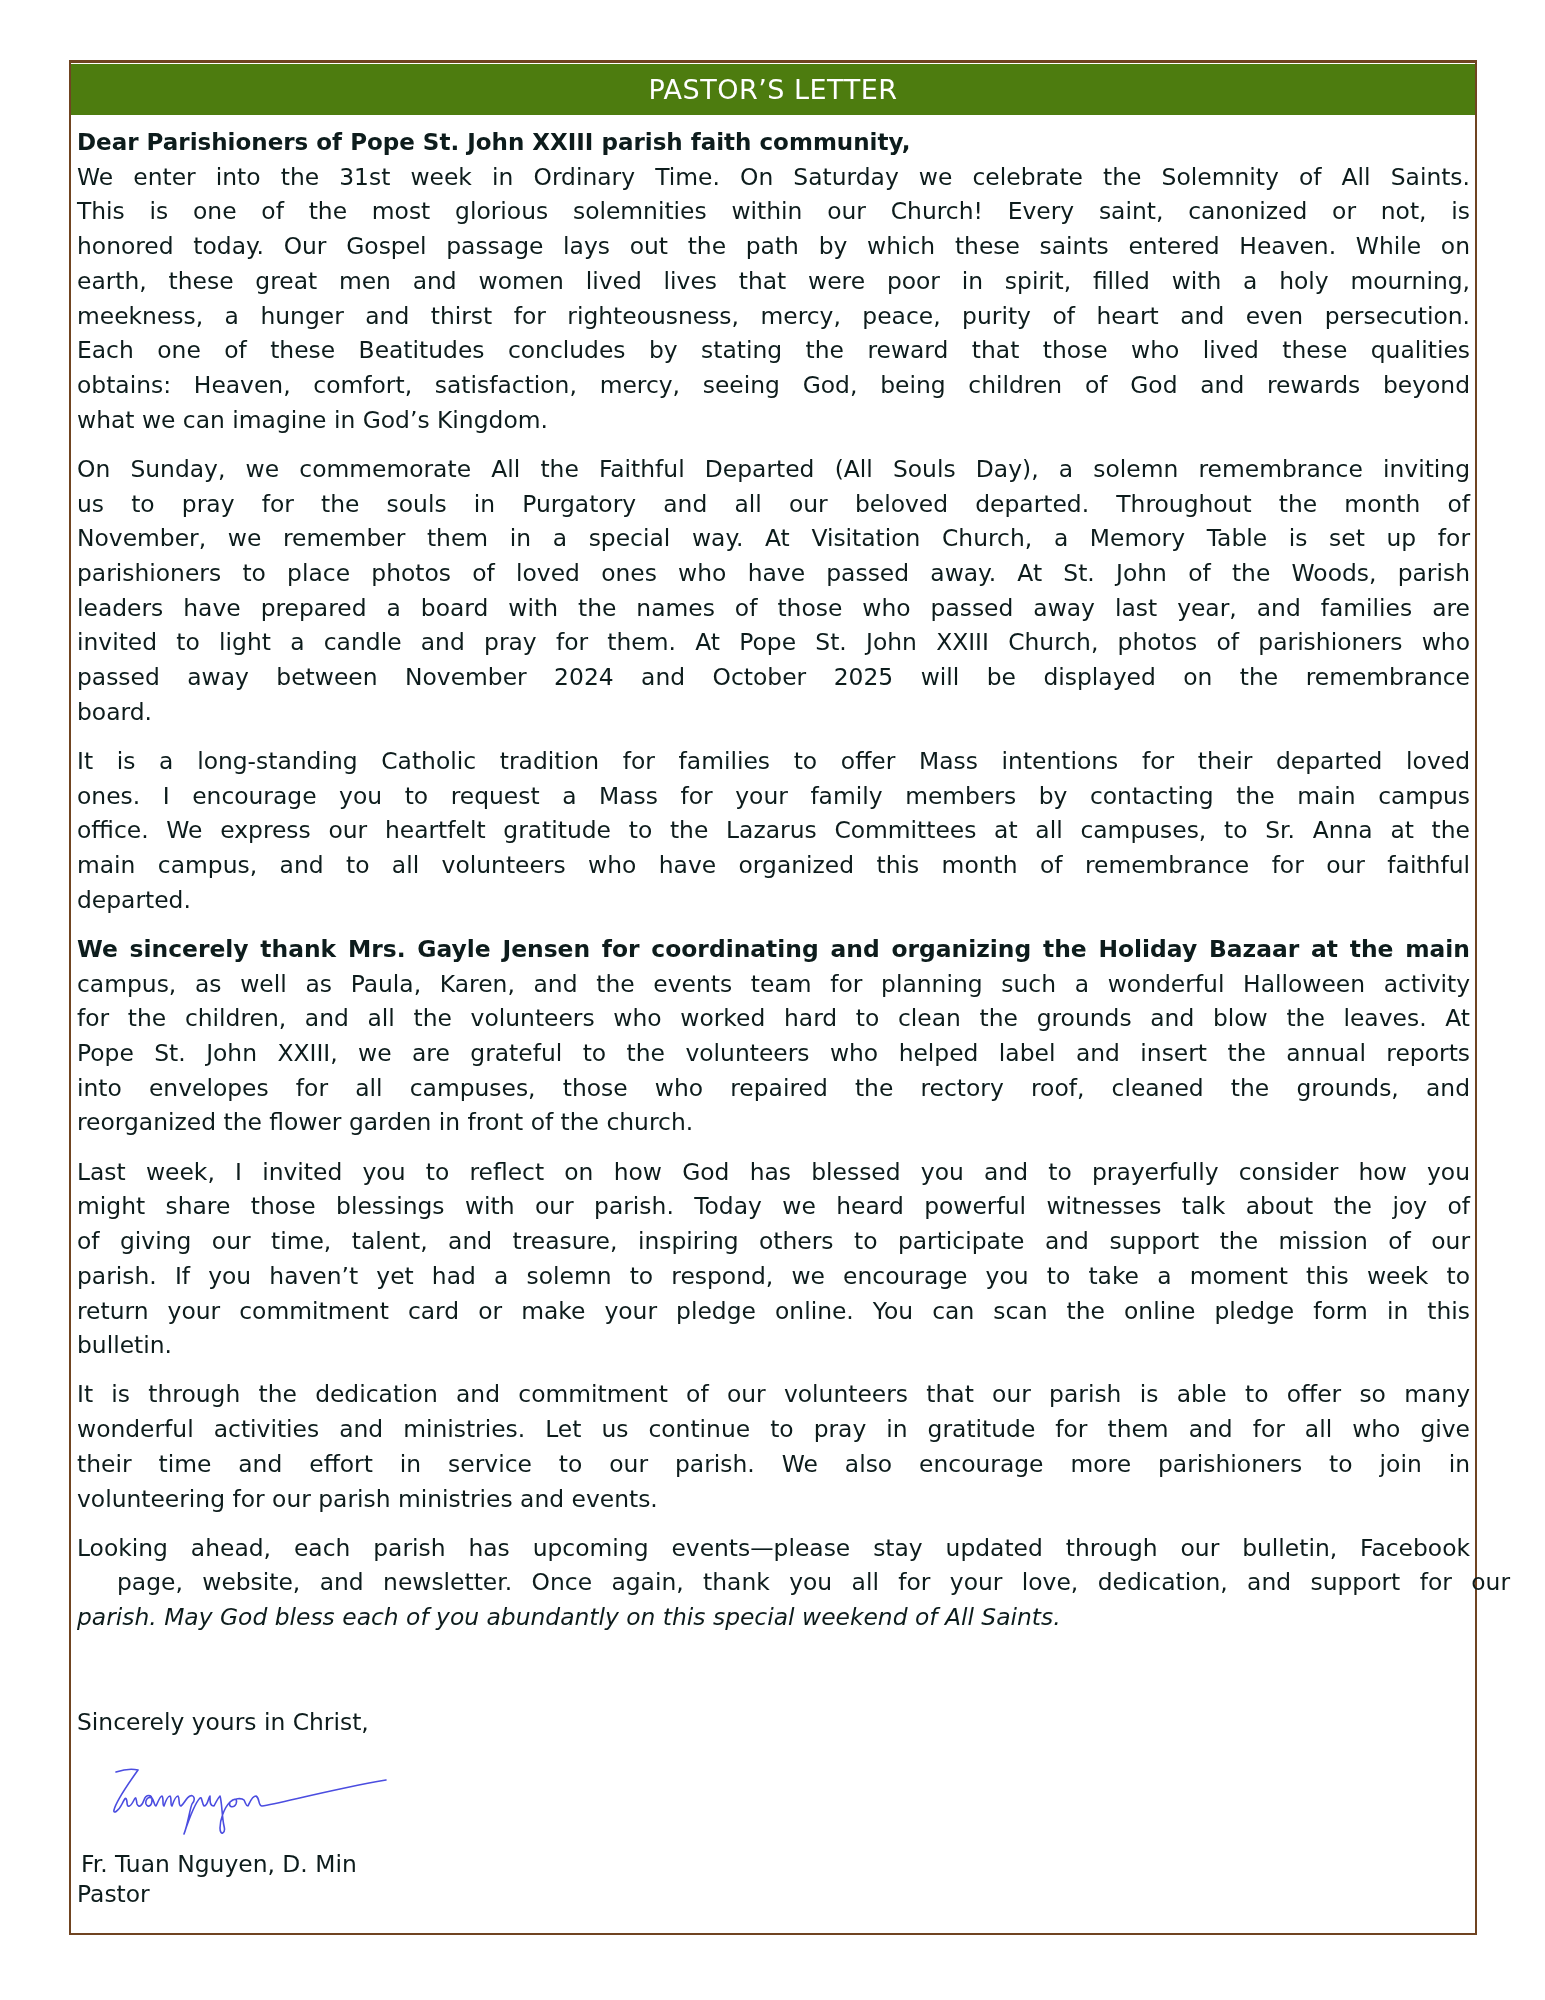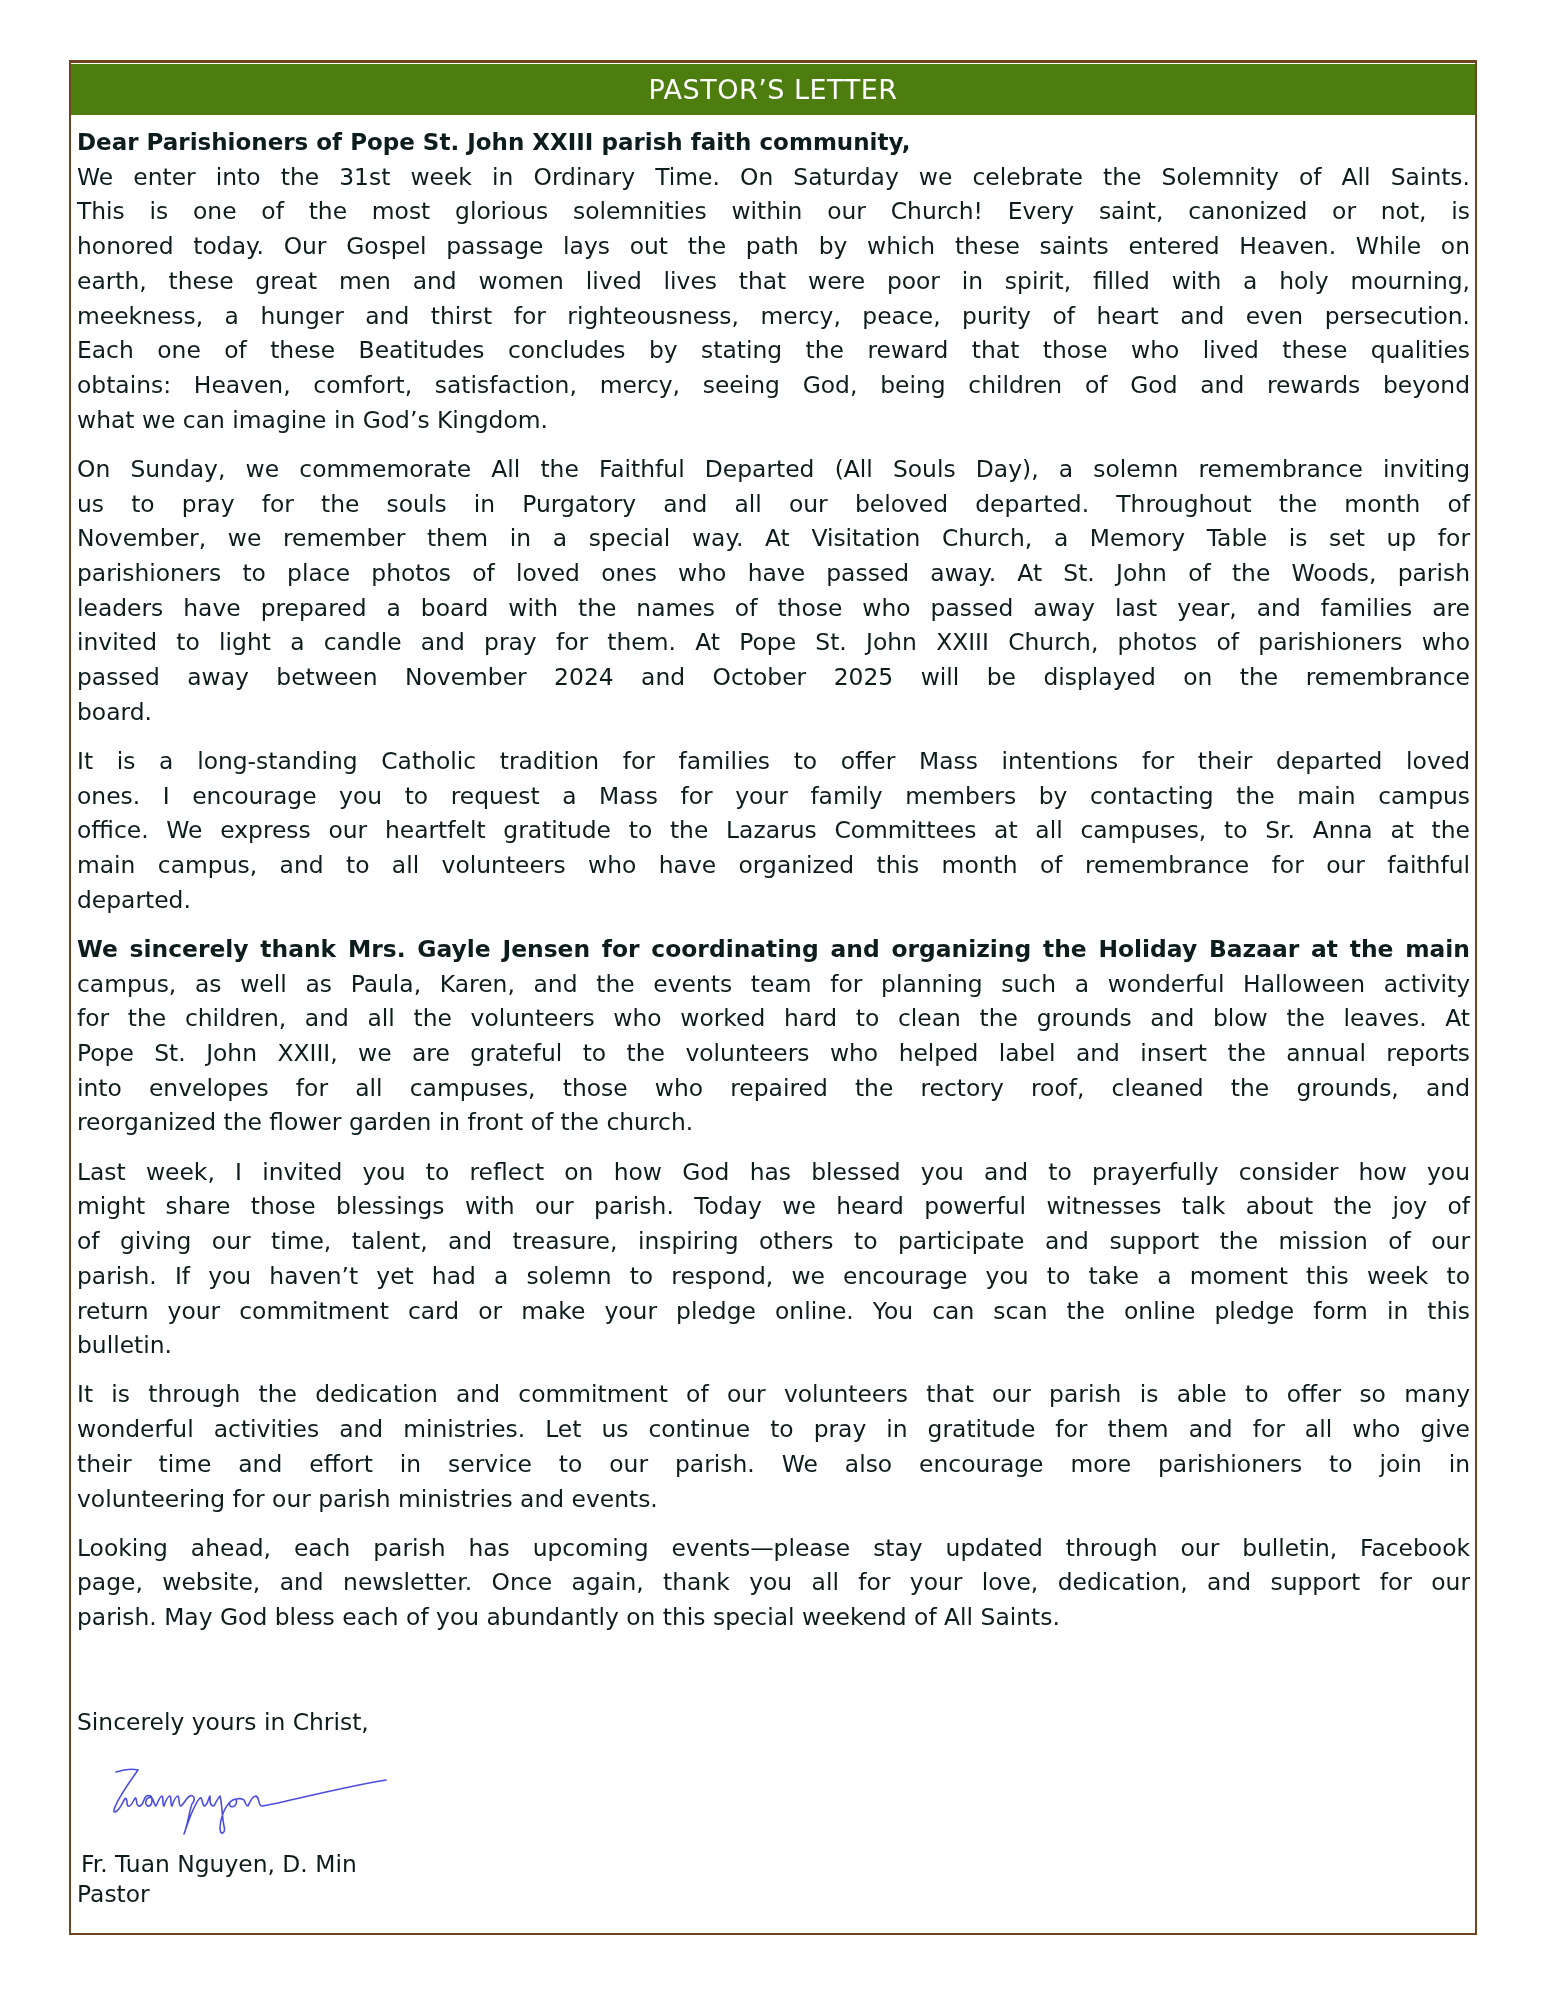--- a/index.html
+++ b/index.html
@@ -83,22 +83,22 @@
         <span class="line last" style="display: block; width: auto;">bulletin.</span>
       </p>
       <p class="para">
         <span class="line" style="display: block; width: 1393px;">It is through the dedication and commitment of our volunteers that our parish is able to offer so many</span>
         <span class="line" style="display: block; width: 1393px;">wonderful activities and ministries. Let us continue to pray in gratitude for them and for all who give</span>
         <span class="line" style="display: block; width: 1393px;">their time and effort in service to our parish. We also encourage more parishioners to join in</span>
         <span class="line last" style="display: block; width: auto;">volunteering for our parish ministries and events.</span>
       </p>
       <p class="para">
         <span class="line" style="display: block; width: 1393px;">Looking ahead, each parish has upcoming events—please stay updated through our bulletin, Facebook</span>
-        <span class="line" style="display: block; width: 1393px;">page, website, and newsletter. Once again, thank you all for your love, dedication, and support for our</span>
-        <span class="line last" style="display: block; width: auto;">parish. May God bless each of you abundantly on this special weekend of All Saints.</span>
+        <span class="line" style="display: block; width: 1393px; margin-left: 40px;">page, website, and newsletter. Once again, thank you all for your love, dedication, and support for our</span>
+        <span class="line last" style="display: block; width: auto; font-style: italic;">parish. May God bless each of you abundantly on this special weekend of All Saints.</span>
       </p>
     </div>
 </div>
 
 <p class="closing">Sincerely yours in Christ,</p>
 
 <svg class="signature" viewBox="0 0 285 80">
   <g fill="none" stroke="#4b4de0" stroke-width="1.6" stroke-linecap="round" stroke-linejoin="round">
     <path d="M30 8 C 22 6, 14 8, 8 10 M30 8 C 20 22, 8 40, 6 48 C 5 52, 10 50, 14 42 C 17 36, 18 34, 19 40 C 19 46, 22 46, 26 38 C 28 34, 28 36, 29 42 C 31 46, 34 44, 36 38 C 38 32, 44 32, 44 38 C 44 44, 40 46, 38 42 C 37 38, 40 34, 44 36 C 46 38, 46 44, 48 44 C 50 40, 52 34, 54 34 C 56 36, 54 44, 56 44 C 58 38, 60 34, 62 34 C 64 36, 62 44, 64 44 C 66 38, 68 34, 70 34 C 72 36, 70 44, 73 44 C 76 42, 78 36, 82 34 C 86 32, 88 38, 84 42 C 82 46, 80 62, 76 72 C 80 60, 86 42, 92 36 C 94 34, 94 42, 96 44 C 100 44, 100 36, 102 34 C 102 40, 102 44, 106 44 C 108 40, 110 36, 112 34 C 114 40, 114 56, 116 64 C 118 72, 112 74, 112 66 C 112 58, 116 46, 122 40 C 126 36, 130 36, 128 42 C 126 46, 120 46, 122 40 C 126 36, 134 36, 136 38 C 138 42, 138 44, 140 44 C 142 40, 144 34, 148 34 C 152 36, 150 44, 154 44 C 170 42, 220 28, 278 18"></path>
   </g>

